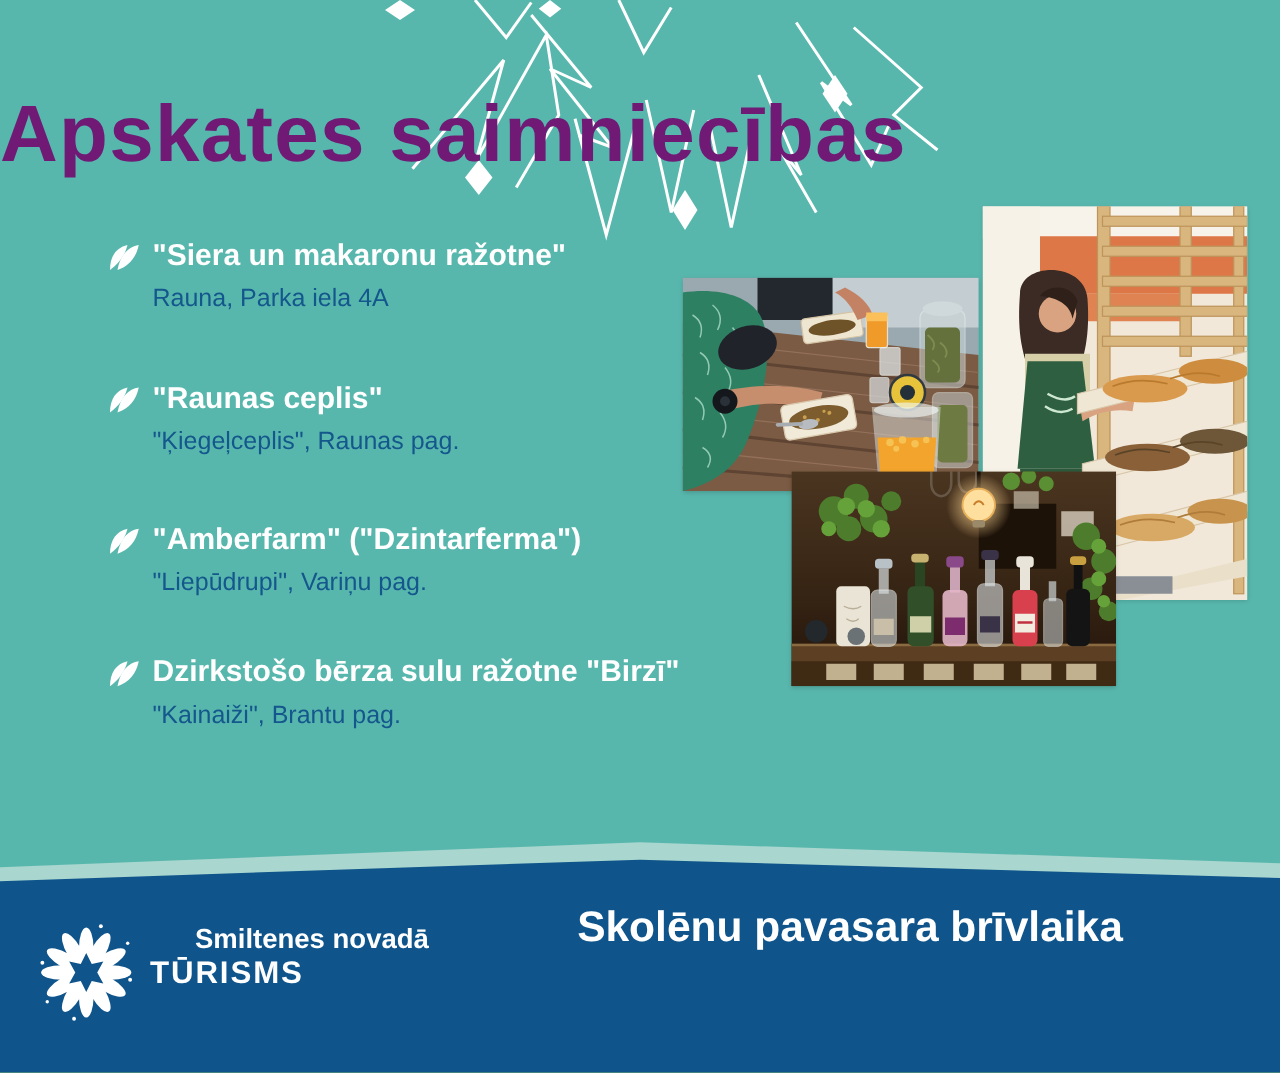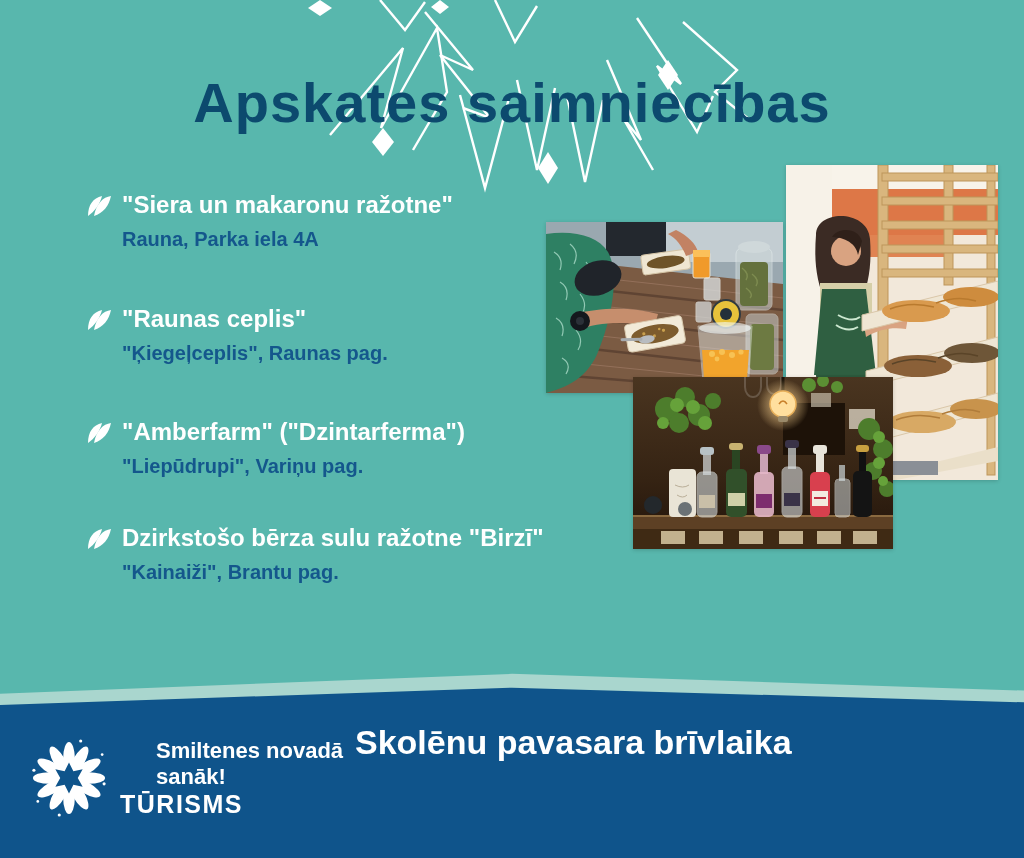--- a/index.html
+++ b/index.html
@@ -3,48 +3,48 @@
 <meta charset="utf-8">
 <style>
   html,body{margin:0;padding:0;}
   body{font-family:"Liberation Sans", sans-serif; background:#333;}
   .poster{position:relative; width:1024px; height:858px; background:#58B7AD; overflow:hidden;}
 
   
   .snowflake-deco{position:absolute; left:285px; top:0; width:470px; height:200px; z-index:1; pointer-events:none;}
 
   
-  .title{position:absolute; left:0; top:70px; width:1024px; text-align:center; z-index:2;
-         color:#0c4a6e; font-size:56px; font-weight:bold; letter-spacing:1px; margin:0;}
+  .title{position:absolute; left:0; top:70px; width:1024px; text-align:left; z-index:2;
+         color:#701a75; font-size:64px; font-weight:bold; letter-spacing:1px; margin:0;}
 
   
   .listing{position:absolute; left:86px; width:520px; z-index:2;}
   .listing-row{display:flex; align-items:flex-start; gap:10px;}
   .bullet{flex:0 0 26px; width:26px; height:26px; margin-top:1px;}
   .listing-name{color:#FFFFFF; font-size:24px; font-weight:bold; line-height:1.2;}
-  .listing-loc{color:#14578C; font-size:20px; font-weight:bold; margin-top:8px; padding-left:36px;}
+  .listing-loc{color:#14578C; font-size:20px; font-weight:normal; margin-top:8px; padding-left:36px;}
   .li-1{top:191px;} .li-2{top:305px;} .li-3{top:418px;} .li-4{top:524px;}
 
   
   .photo{position:absolute; overflow:hidden; box-shadow:0 1px 4px rgba(0,0,0,.18);}
   .photo svg{display:block;}
   .photo-a{left:546px; top:222px; width:237px; height:171px; z-index:3;}
   .photo-b{left:786px; top:165px; width:212px; height:315px; z-index:2;}
   .photo-c{left:633px; top:377px; width:260px; height:172px; z-index:4;}
 
   
   .wave-mint{position:absolute; left:0; top:672px; width:1024px; height:62px; background:#A9D6CE; z-index:5;
              clip-path:polygon(0 35%, 50% 3%, 100% 30%, 100% 100%, 0 100%);}
   .footer{position:absolute; left:0; top:686px; width:1024px; height:172px; background:#0F548B; z-index:6;
           clip-path:polygon(0 11%, 50% 1%, 100% 9.5%, 100% 100%, 0 100%);}
   .logo{position:absolute; left:30px; top:52px; width:78px; height:80px;}
   .logo-text{position:absolute; left:120px; top:52px; color:#fff;}
   .logo-line{font-size:22px; font-weight:bold; line-height:1.18;margin-left:36px;}
   .logo-turisms{font-size:25px; font-weight:bold; letter-spacing:1.5px; }
-  .headline{position:absolute; left:355px; top:28px; width:650px; text-align:left; color:#fff;
+  .headline{position:absolute; left:355px; top:28px; width:650px; text-align:center; color:#fff;
             font-size:34px; font-weight:bold; line-height:1.7;}
 </style>
 </head>
 <body>
 
 <div class="poster">
 
   <svg class="snowflake-deco" viewBox="0 0 470 200" fill="none" stroke="#FFFFFF" stroke-width="2.4" stroke-linejoin="miter">
     <path d="M45 135 L118 48 L96 128 L152 28 L162 92 L128 150"></path>
     <path d="M140 12 L188 70 L155 55 L205 118 L178 108"></path>
@@ -384,21 +384,20 @@
             <circle cx="12" cy="-38" r="1.6"></circle>
               <circle cx="34" cy="-24" r="1.4"></circle>
               <circle cx="-32" cy="24" r="1.4"></circle>
           </g>
         </g>
         <path d="M40 24 L44.5 33 L54 31 L49 40 L54 49 L44.5 47 L40 56 L35.5 47 L26 49 L31 40 L26 31 L35.5 33 Z" fill="#0F548B"></path>
       </g>
     </svg>
     <div class="logo-text">
       <div class="logo-line">Smiltenes novadā</div>
-      <div class="logo-line">sanāk!</div>
       <div class="logo-turisms">TŪRISMS</div>
     </div>
     <div class="headline">
       <div>Skolēnu pavasara brīvlaika</div>
     </div>
   </div>
 
 </div>
 
 </body></html>

